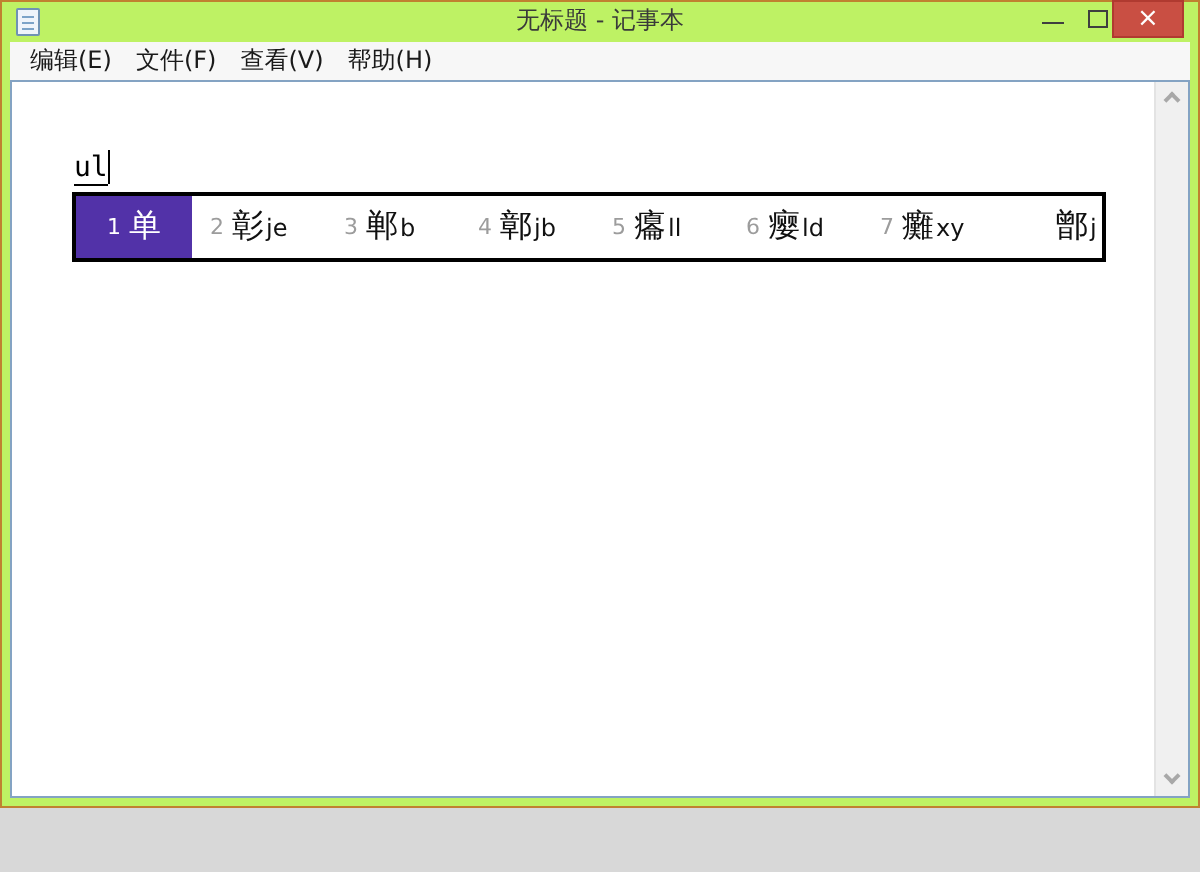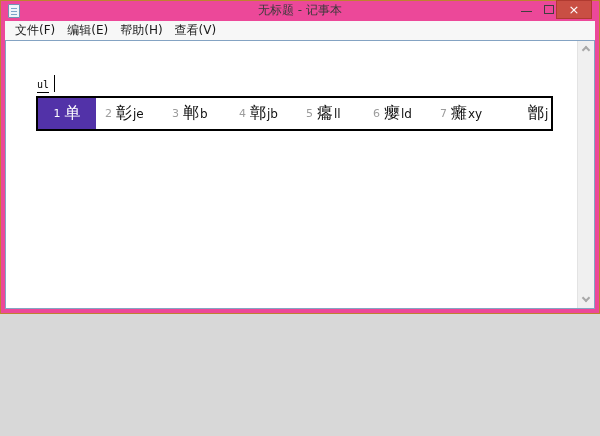--- a/index.html
+++ b/index.html
@@ -1,20 +1,20 @@
 <!DOCTYPE html>
 <html><head>
 <meta charset="utf-8">
 <style>
   * { margin:0; padding:0; box-sizing:border-box; }
   body { font-family:"DejaVu Sans", sans-serif; background:#d8d8d8; }
 
   .window {
-    position:relative; width:600px; height:314px;
-    background:#ec4899;
+    position:relative; width:600px; height:404px;
+    background:#bef264;
     box-shadow: inset 0 0 0 1px #c08130;
     overflow:hidden;
   }
 
   
   .titlebar { position:absolute; top:0; left:0; right:0; height:21px; }
   .app-icon {
     position:absolute; left:8px; top:4px; width:12px; height:14px;
     background:#eef4fa; border:1px solid #6f93b4; border-radius:1px;
   }
@@ -46,21 +46,21 @@
   .menu-item { padding:2px 6px; white-space:nowrap; }
 
   
   .client {
     position:absolute; top:40px; left:5px; right:5px; bottom:5px;
     background:#ffffff; border:1px solid #84a3c3;
   }
 
   .composition {
     position:absolute; left:31px; top:36px;
-    font-family:"DejaVu Sans Mono", monospace; font-size:10px; color:#000;
+    font-family:"DejaVu Sans Mono", monospace; font-size:14px; color:#000;
     border-bottom:1px solid #000; line-height:15px;
   }
   .caret {
     position:absolute; left:48px; top:34px; width:1px; height:17px; background:#000;
   }
 
   
   .candidate-window {
     position:absolute; left:30px; top:55px; width:517px; height:35px;
     background:#fff; border:2px solid #000;
@@ -105,24 +105,24 @@
     </div>
     <div class="caption-btn btn-maximize">
       <span class="box"></span>
     </div>
     <div class="caption-btn btn-close">
       <span>×</span>
     </div>
   </div>
 
   <div class="menubar">
+    <span class="menu-item">编辑(E)</span>
     <span class="menu-item">文件(F)</span>
-    <span class="menu-item">编辑(E)</span>
+    <span class="menu-item">查看(V)</span>
     <span class="menu-item">帮助(H)</span>
-    <span class="menu-item">查看(V)</span>
   </div>
 
   <div class="client">
 
     <div class="composition">ul</div>
     <div class="caret"></div>
 
     <div class="candidate-window">
       <div class="cand cand-1">
         <span class="num">1</span>

